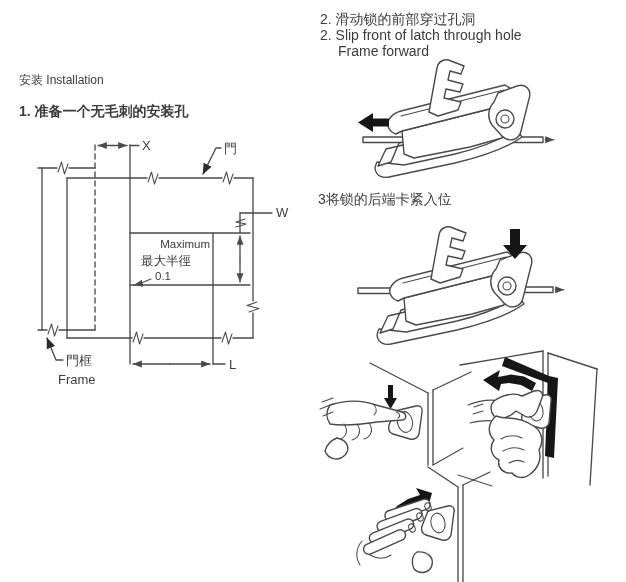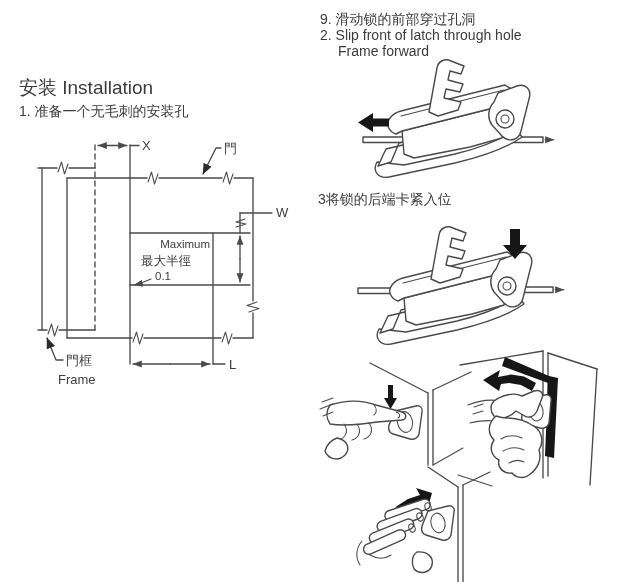--- a/index.html
+++ b/index.html
@@ -1,20 +1,20 @@
 <!DOCTYPE html>
 <html><head>
 <meta charset="utf-8">
 <style>
   html,body{margin:0;padding:0;background:#fff;}
   .canvas{position:relative;width:626px;height:582px;background:#fff;overflow:hidden;
           font-family:"Liberation Sans","DejaVu Sans",sans-serif;color:#3c3c3c;}
   .txt{position:absolute;margin:0;white-space:nowrap;font-size:14px;line-height:16px;}
-  #title{left:19px;top:80px;font-size:19px;}
-  #s1zh{left:19px;top:103px;}
+  #title{left:19px;top:72px;font-size:12px;}
+  #s1zh{left:19px;top:103px;font-weight:bold;}
   #s1en{left:19px;top:119px;}
   #s2zh{left:320px;top:11px;}
   #s2en{left:320px;top:27px;text-align:right;}
   #s2en2{left:338px;top:43px;}
   #s3zh{left:318px;top:191px;}
   #s3en{left:318px;top:208px;}
   svg.layer{position:absolute;left:0;overflow:visible;}
   #diagram{top:135px;}
   #illu2{top:55px;}
   #illu3{top:215px;}
@@ -52,21 +52,21 @@
         <path class="fw" d="M429,57 L437,13 C438,6 445,3 451,6 L464,11 L461,19 L450,16 L448,25 L463,29 L460,37 L446,34 L444,43 L461,47 L458,55 L438,61 Z"></path>
         <path class="fw" d="M498,38 L517,31 C526,28 532,35 529,44 L521,76 C519,85 509,88 502,81 L492,70 C487,63 488,53 494,47 Z"></path>
         <circle class="fw" cx="505" cy="64" r="9"></circle>
         <circle class="ln thin" cx="505" cy="64" r="4"></circle>
       </g>
     </defs>
   </svg>
 
   <p class="txt" id="title">安装 Installation</p>
   <p class="txt" id="s1zh">1. 准备一个无毛刺的安装孔</p>
-  <p class="txt" id="s2zh">9. 滑动锁的前部穿过孔洞</p>
+  <p class="txt" id="s2zh">2. 滑动锁的前部穿过孔洞</p>
   <p class="txt" id="s2en">2. Slip front of latch through hole</p>
   <p class="txt" id="s2en2">Frame forward</p>
   <p class="txt" id="s3zh">3将锁的后端卡紧入位</p>
 
   <svg id="diagram" class="layer" width="310" height="262" viewBox="0 0 310 262">
     <g>
       <path class="ln" d="M38,33 H95"></path>
       <path class="ln" d="M42,33 V195"></path>
       <path class="ln" d="M38,195 H95"></path>
       <path class="ln dash" d="M95,10 V195"></path>

